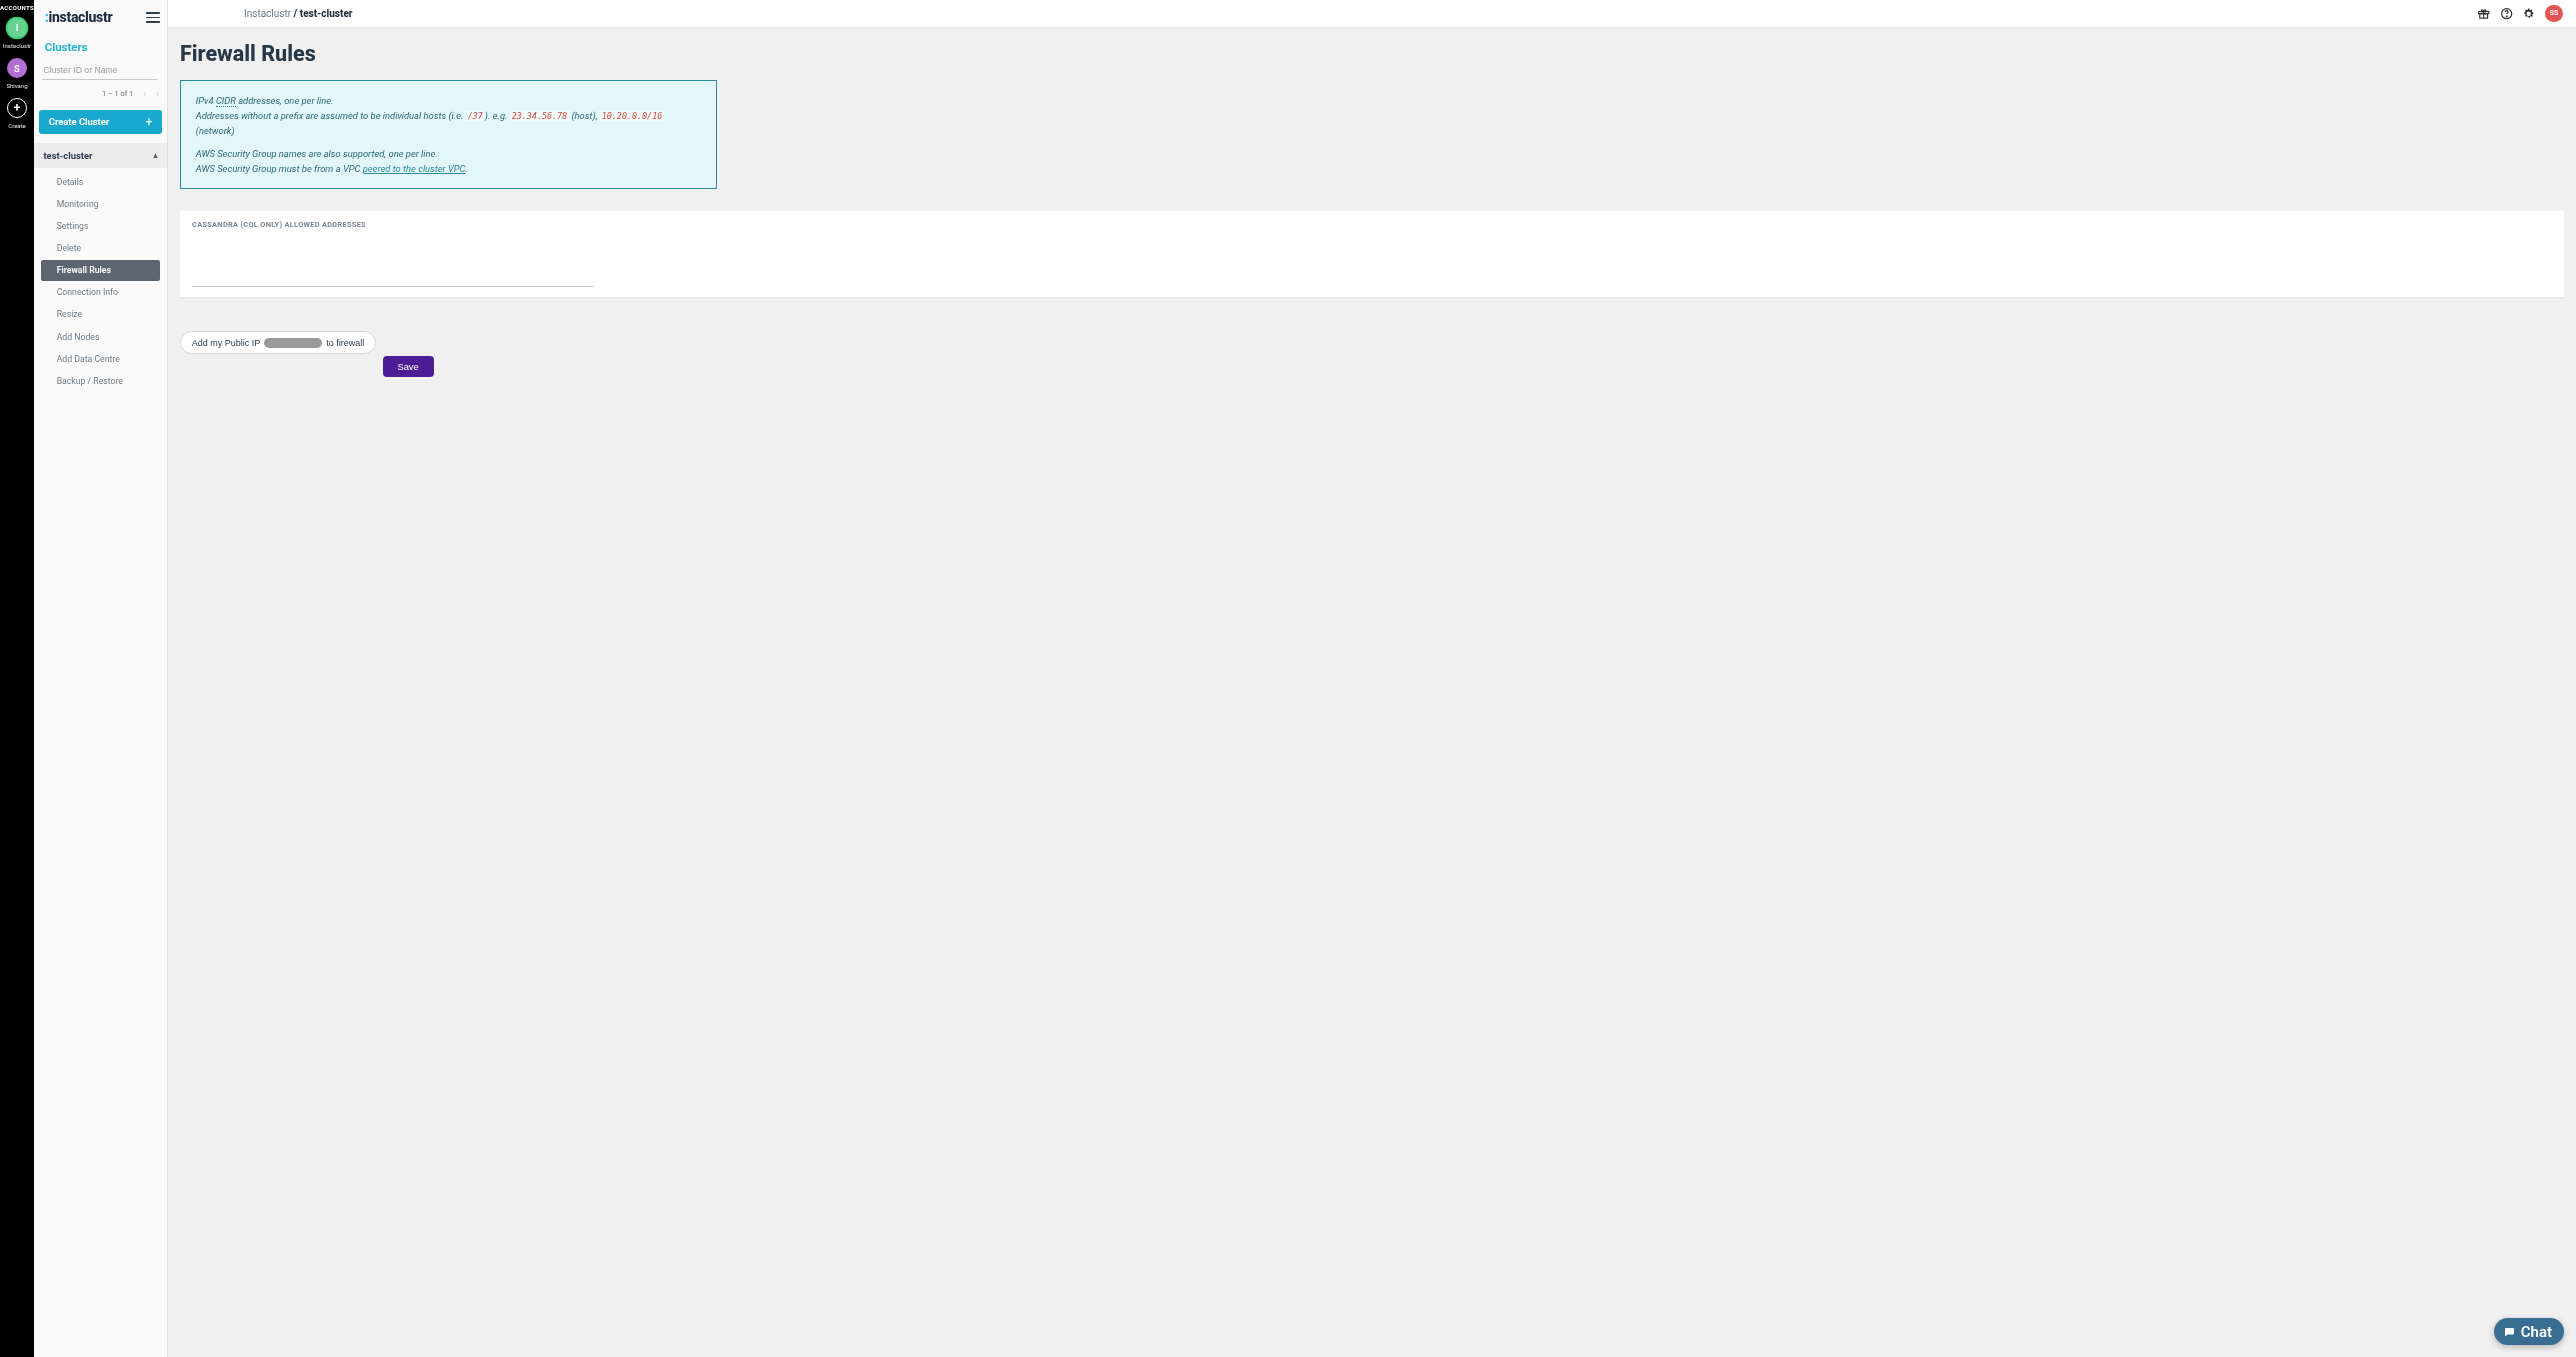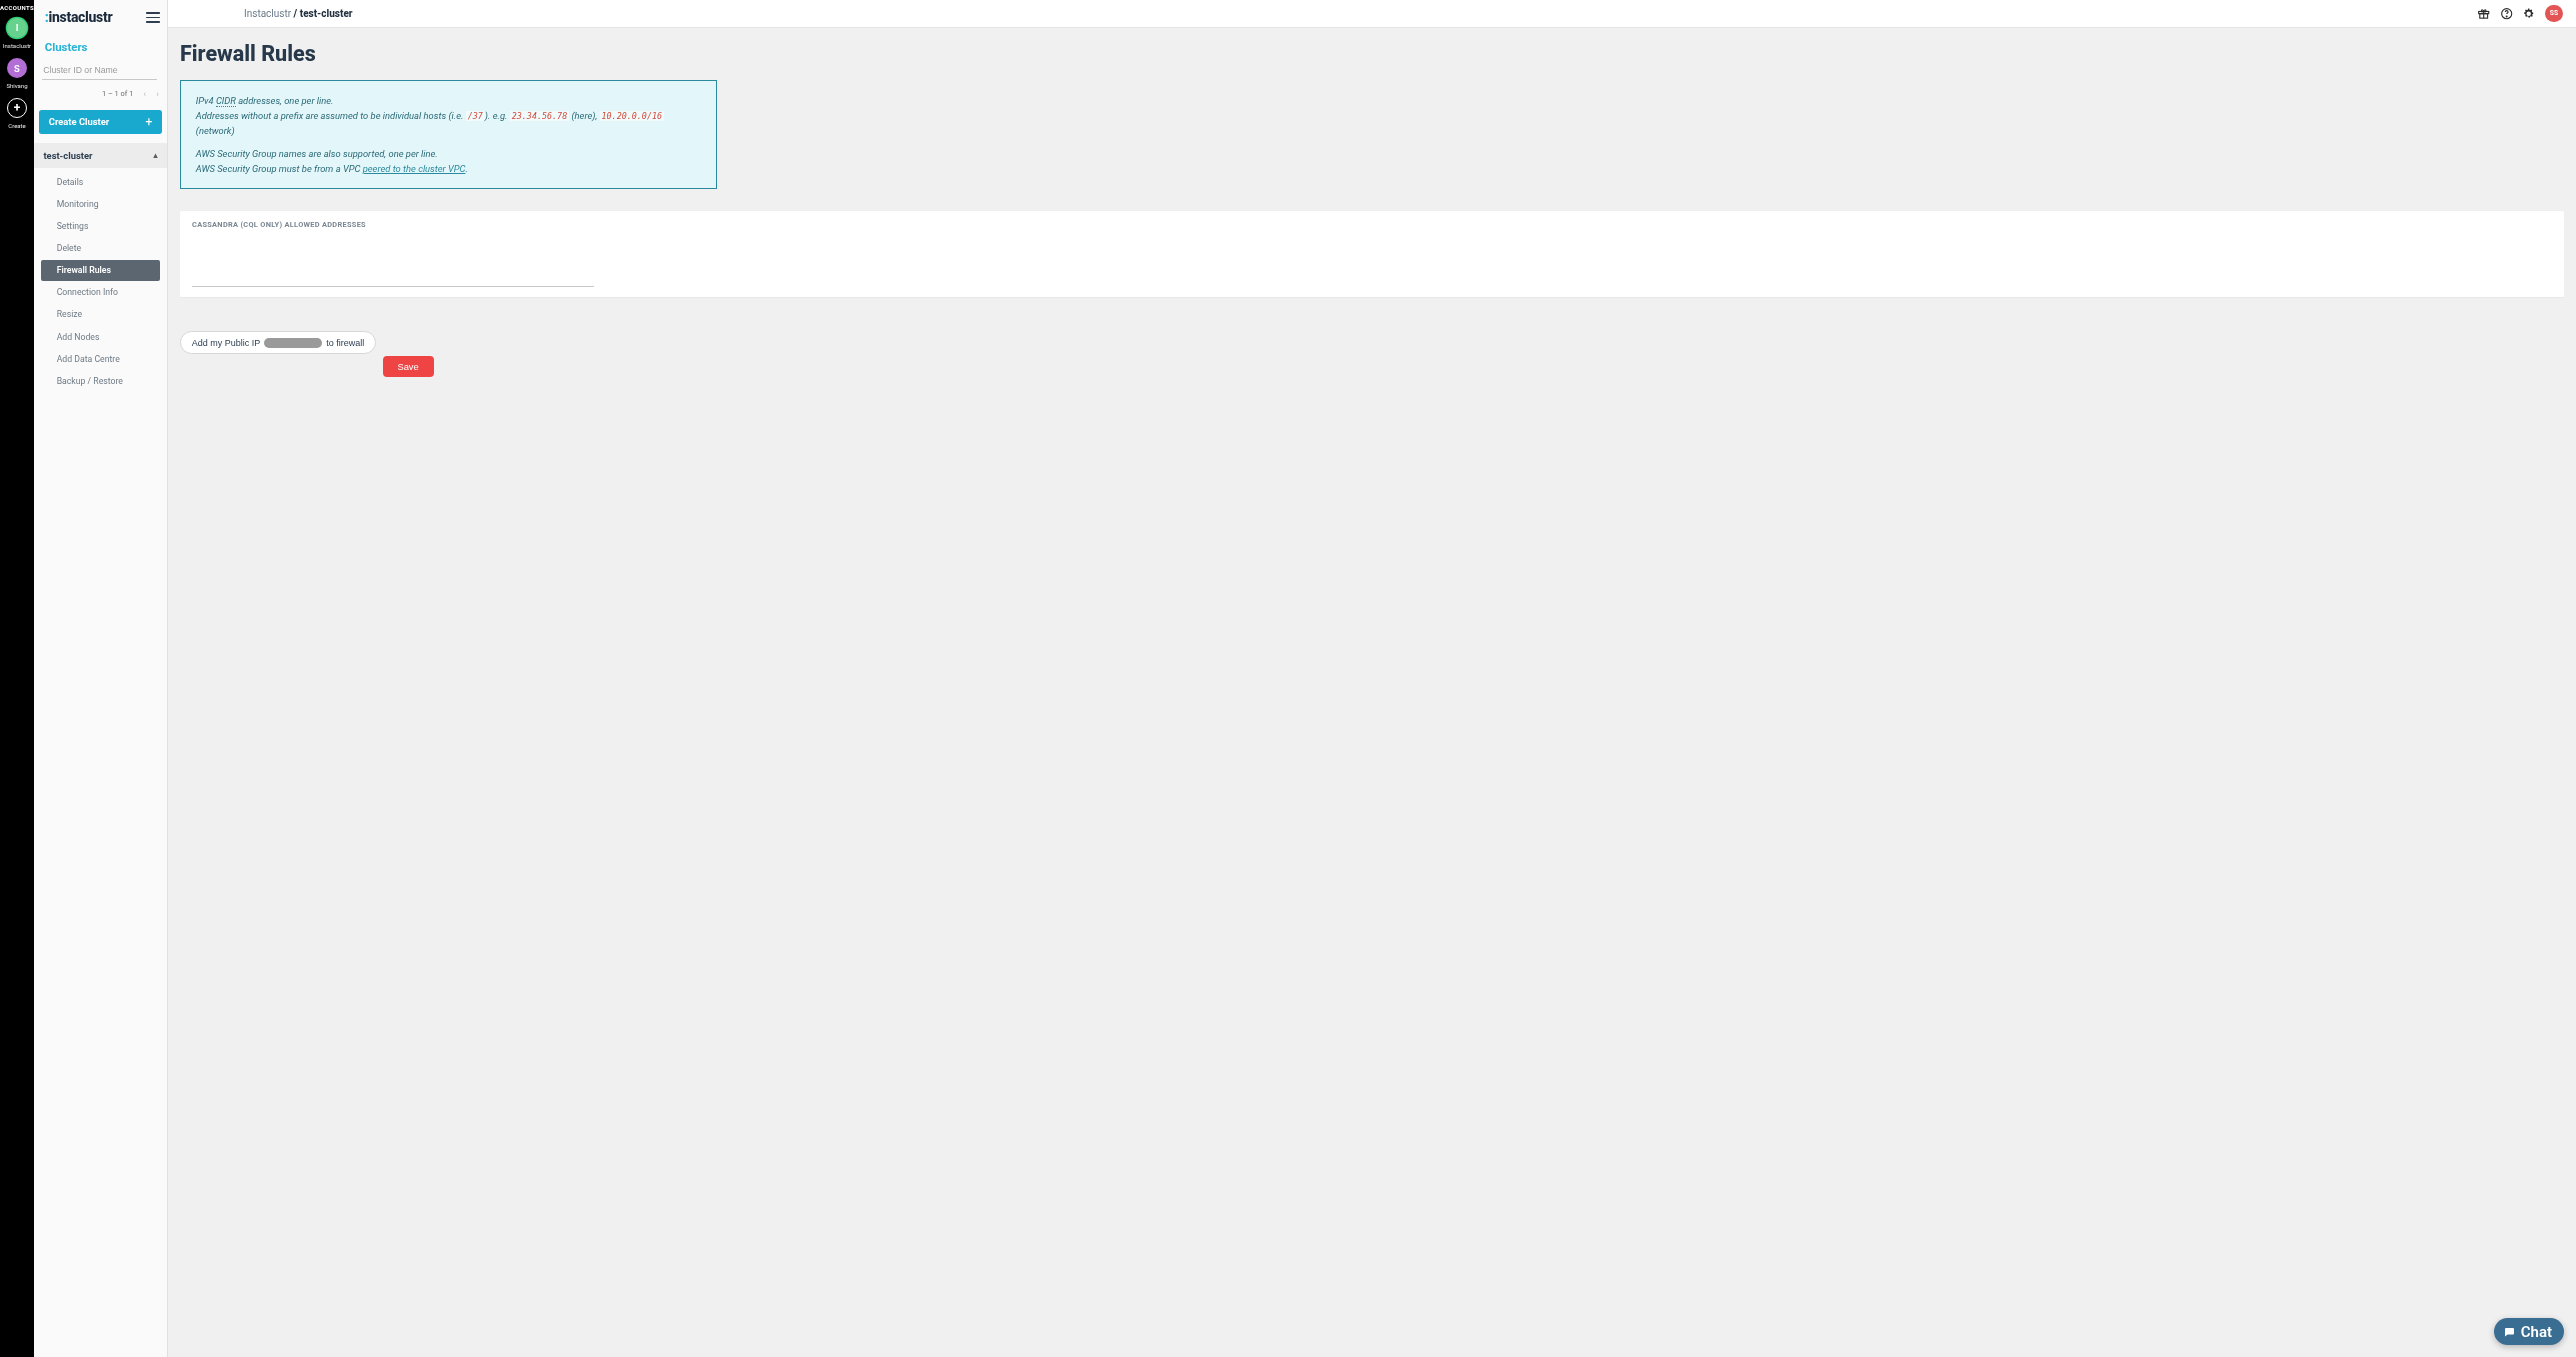--- a/index.html
+++ b/index.html
@@ -62,21 +62,21 @@
   .info-box .dotted { border-bottom: 0.7px dotted #2a8a9e; }
 
   .card { background: #fff; margin-bottom: 12px; padding: 9.4px 12px 8px; border-radius: 1.3px; box-shadow: 0 0.7px 1.3px rgba(0,0,0,0.04); }
   .card-label { font-size: 7.4px; font-weight: 700; letter-spacing: 0.3px; color: #7a8692; margin-bottom: 5.4px; }
   .card textarea { width: 402px; max-width: 100%; height: 52px; border: none; border-bottom: 0.7px solid #c8c8c8; resize: none; outline: none; font-family: inherit; font-size: 8.7px; padding: 2.7px 1.3px; background: transparent; }
   .card-help { font-size: 7.4px; color: #8a9099; margin-top: 4px; }
 
   .action-row { display: flex; align-items: center; gap: 6.7px; }
   .public-ip-btn { background: #fff; border: 0.7px solid #d7d7d7; border-radius: 12px; height: 23px; padding: 0 10.7px; display: flex; align-items: center; gap: 4px; font-size: 9px; color: #2c3e50; cursor: pointer; }
   .ip-mask { display: inline-block; width: 58px; height: 9.4px; background: #9a9a9a; border-radius: 5.4px; }
-  .save-btn { background: #ef4444; color: #fff; border: none; border-radius: 4px; height: 21.5px; padding: 0 14.8px; font-size: 9.4px; font-weight: 500; cursor: pointer; margin-top: 47px; }
+  .save-btn { background: #4c1d95; color: #fff; border: none; border-radius: 4px; height: 21.5px; padding: 0 14.8px; font-size: 9.4px; font-weight: 500; cursor: pointer; margin-top: 47px; }
 
   
   .chat-widget { position: fixed; right: 12px; bottom: 12px; background: #3a6d92; color: #fff; border-radius: 14.8px; height: 27px; padding: 0 12px 0 9.4px; display: flex; align-items: center; gap: 5.4px; font-weight: 600; font-size: 15px; box-shadow: 0 2px 6.7px rgba(0,0,0,0.25); cursor: pointer; }
   .chat-widget svg { width: 12px; height: 12px; fill: #fff; }
 </style>
 </head>
 <body>
 
 <div class="accounts-rail">
   <div class="accounts-rail-title">ACCOUNTS</div>
@@ -170,21 +170,21 @@
       <div class="topbar-avatar">SS</div>
     </div>
   </div>
 
   <div class="content">
     <h1 class="page-title">Firewall Rules</h1>
 
     <div class="info-box">
       <p>
         <span>IPv4 </span><span class="dotted">CIDR</span><span> addresses, one per line.</span><br>
-        <span>Addresses without a prefix are assumed to be individual hosts (i.e. </span><code>/37</code><span>). e.g. </span><code>23.34.56.78</code><span> (here), </span><code>10.20.0.0/16</code><span> (network)</span>
+        <span>Addresses without a prefix are assumed to be individual hosts (i.e. </span><code>/37</code><span>). e.g. </span><code>23.34.56.78</code><span> (host), </span><code>10.20.0.0/16</code><span> (network)</span>
       </p>
       <p>
         <span>AWS Security Group names are also supported, one per line.</span><br>
         <span>AWS Security Group must be from a VPC </span><a href="#">peered to the cluster VPC</a><span>.</span>
       </p>
     </div>
 
 
     <div class="card">
       <div class="card-label">CASSANDRA (CQL ONLY) ALLOWED ADDRESSES</div>

